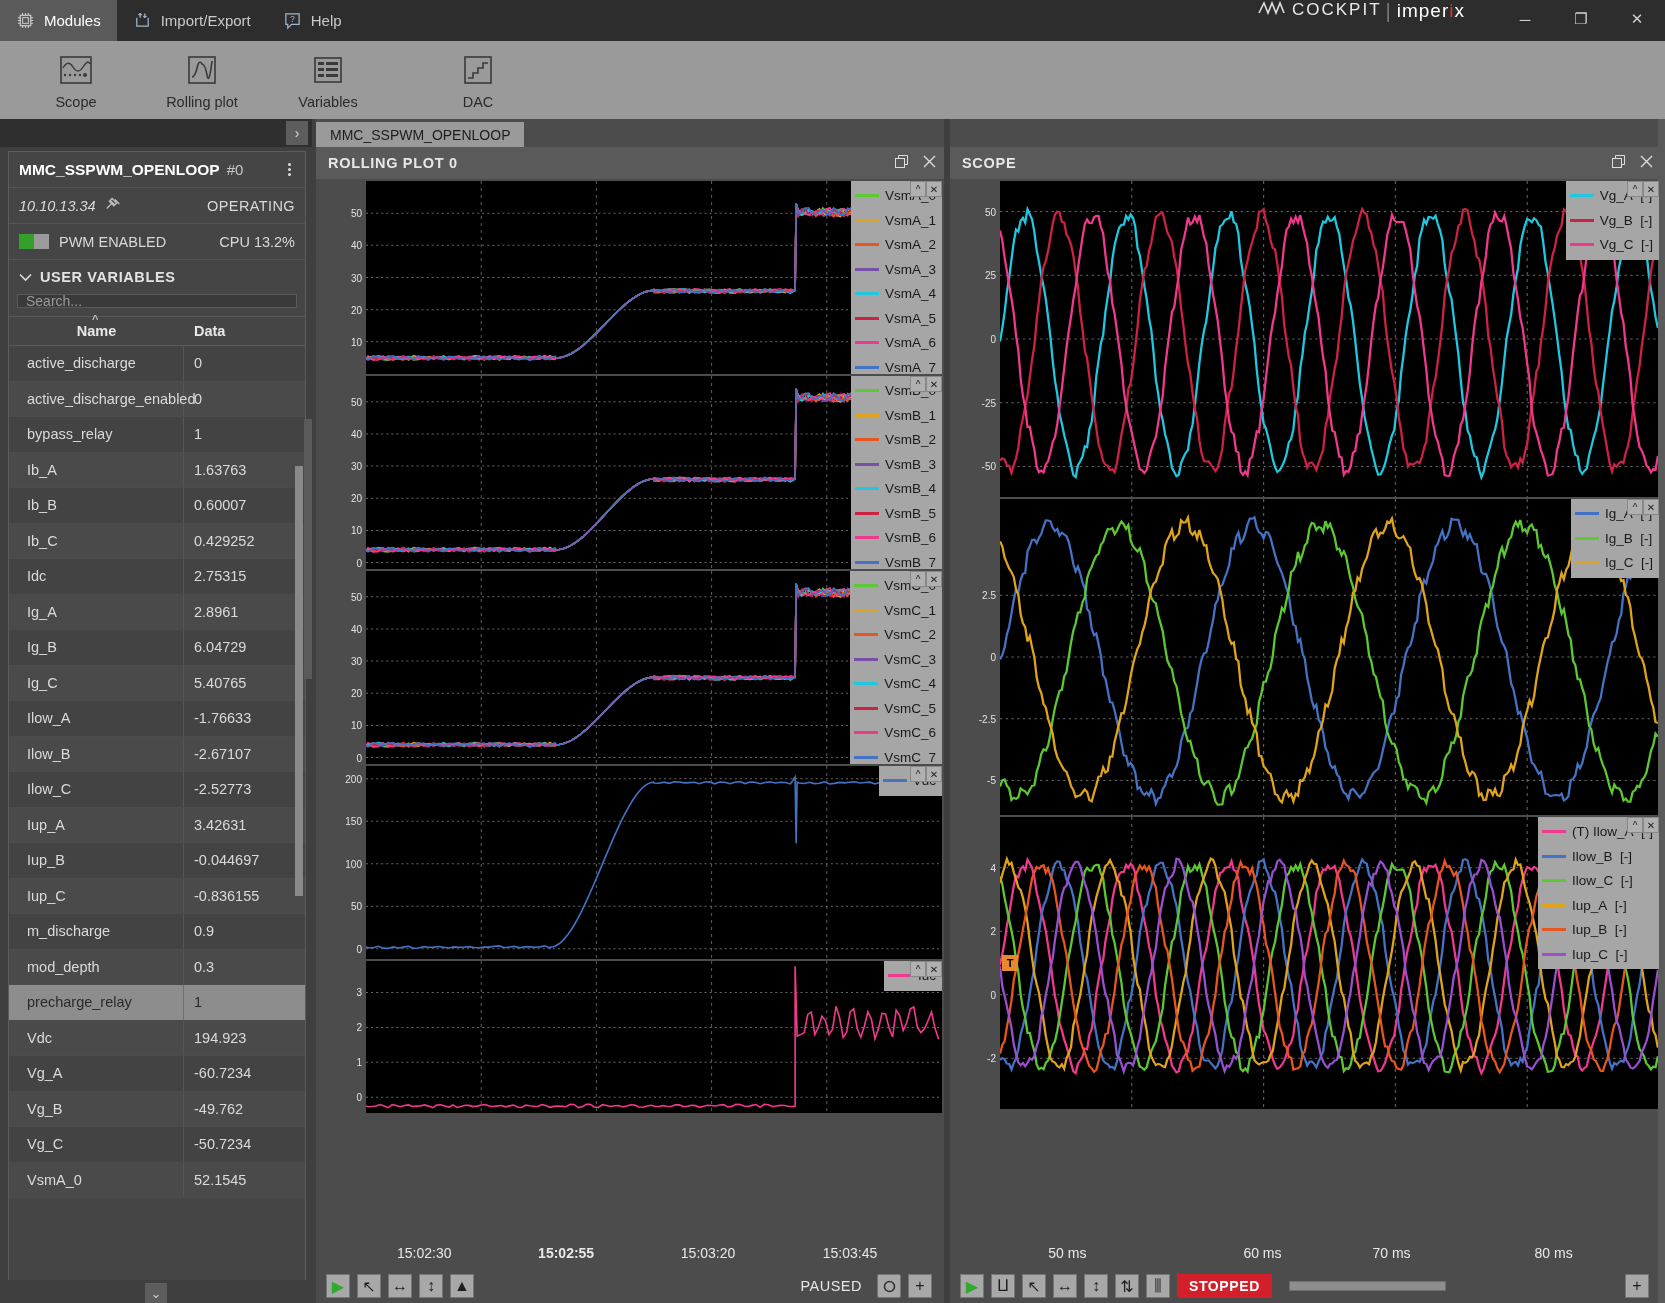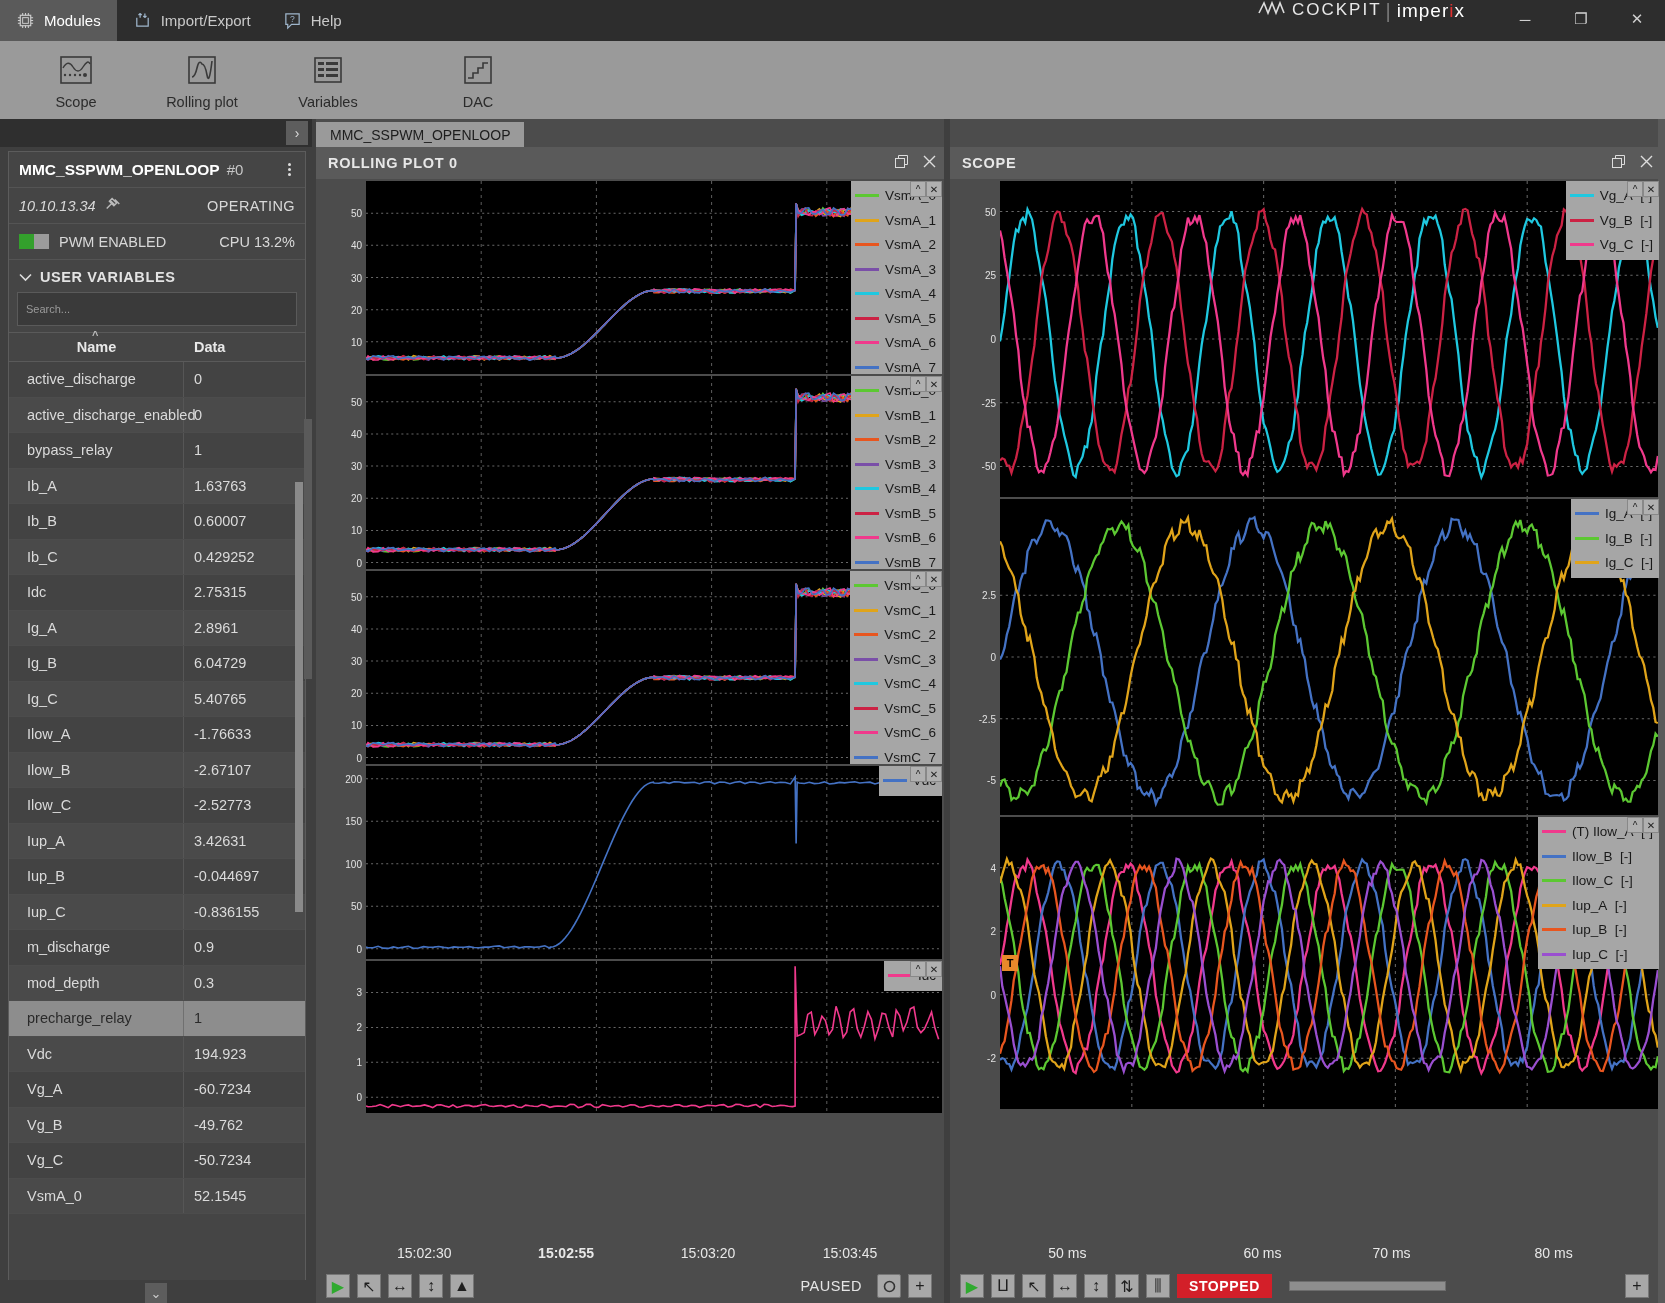--- a/index.html
+++ b/index.html
@@ -68,22 +68,22 @@
   .mc-ip { font-style: italic; font-size: 14.5px; color: #d8d8d8; }
   .mc-status { margin-left: auto; font-size: 14.5px; color: #d8d8d8; letter-spacing: .4px; }
   .plug { margin-left: 8px; }
   .toggle { width: 30px; height: 15px; background: #9b9b9b; position: relative; display:inline-block; }
   .toggle::before { content:""; position:absolute; left:0; top:0; width: 15px; height: 15px; background: #33a02c; }
   .mc-pwm { font-size: 14.5px; margin-left: 10px; color: #d8d8d8; }
   .mc-cpu { margin-left: auto; font-size: 14.5px; color: #d8d8d8; }
   .uv-head { display: flex; align-items: center; gap: 8px; padding: 9px 10px 7px; font-weight: bold; font-size: 14.5px; letter-spacing: .6px; color: #e3e3e3;}
   .search-wrap { padding: 0 8px 6px; }
   .search-input {
-    width: 100%; height: 34px; background: #3a3a3a; border: 1px solid #5a5a5a;
-    color: #c4c4c4; padding: 0 8px; font-size: 11px; font-family: inherit;
+    width: 100%; height: 14px; background: #3a3a3a; border: 1px solid #5a5a5a;
+    color: #c4c4c4; padding: 0 8px; font-size: 14px; font-family: inherit;
   }
   .search-input::placeholder { color: #9a9a9a; }
   .tbl-head {
     display: flex; border-top: 1px solid #5a5a5a; border-bottom: 1px solid #5a5a5a;
     font-weight: bold; font-size: 14.5px; color: #e8e8e8; height: 30px; align-items: center;
     position: relative;
   }
   .tbl-head .c1 { width: 175px; text-align: center; }
   .tbl-head .c2 { flex: 1; padding-left: 10px; }
   .sortcaret { position: absolute; left: 83px; top: -4px; color: #bbb; font-size: 11px; }

